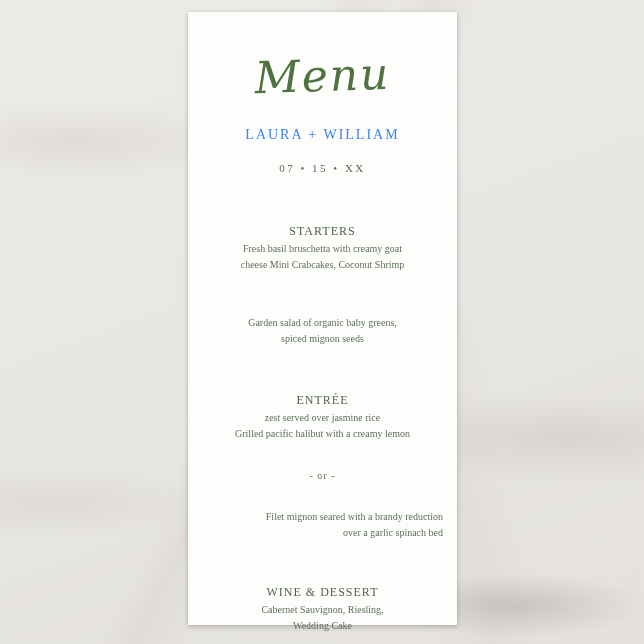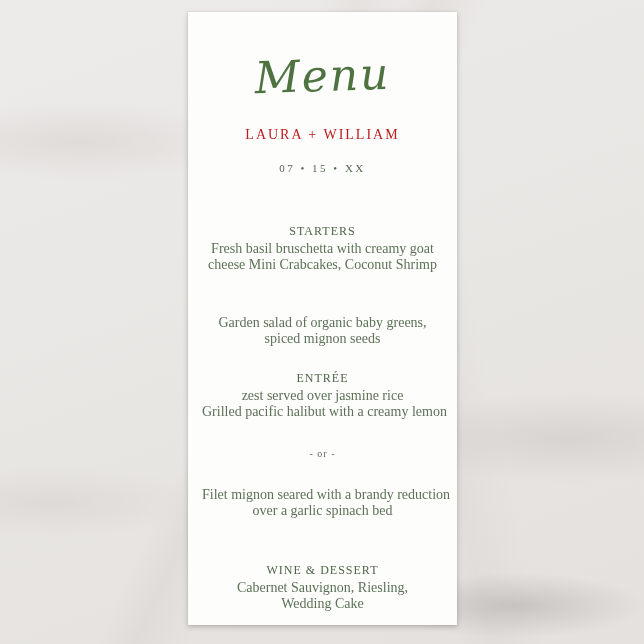--- a/index.html
+++ b/index.html
@@ -42,50 +42,50 @@
     font-size: 44px;
     line-height: 1.2;
     color: #4e7340;
     letter-spacing: 2px;
     transform: rotate(-2deg);
   }
   .couple {
     margin-top: 24px;
     font-size: 14px;
     letter-spacing: 2px;
-    color: #b91c1c;
+    color: #3b82f6;
   }
   .date {
     margin-top: 19px;
     font-size: 11px;
     letter-spacing: 2.5px;
     color: #556a51;
   }
   .section .heading {
     font-size: 12px;
     letter-spacing: 1px;
     color: #4f6449;
     margin-bottom: 2px;
   }
   .section .line {
-    font-size: 14px;
+    font-size: 10px;
     line-height: 16px;
     color: #5d7157;
     white-space: nowrap;
   }
   .sec-starters { margin-top: 50px; }
   .sec-salad    { margin-top: 42px; }
-  .sec-entree   { margin-top: 24px; }
+  .sec-entree   { margin-top: 46px; }
   .or-separator {
     margin-top: 28px;
     font-size: 10px;
     color: #5d7157;
     letter-spacing: 1px;
   }
-  .sec-filet    { margin-top: 28px; }
+  .sec-filet    { margin-top: 28px; text-align: right; }
   .sec-wine     { margin-top: 44px; }
 </style>
 </head>
 <body>
 
 <div class="stage">
   <div class="card">
 
     <div class="title">Menu</div>
 

